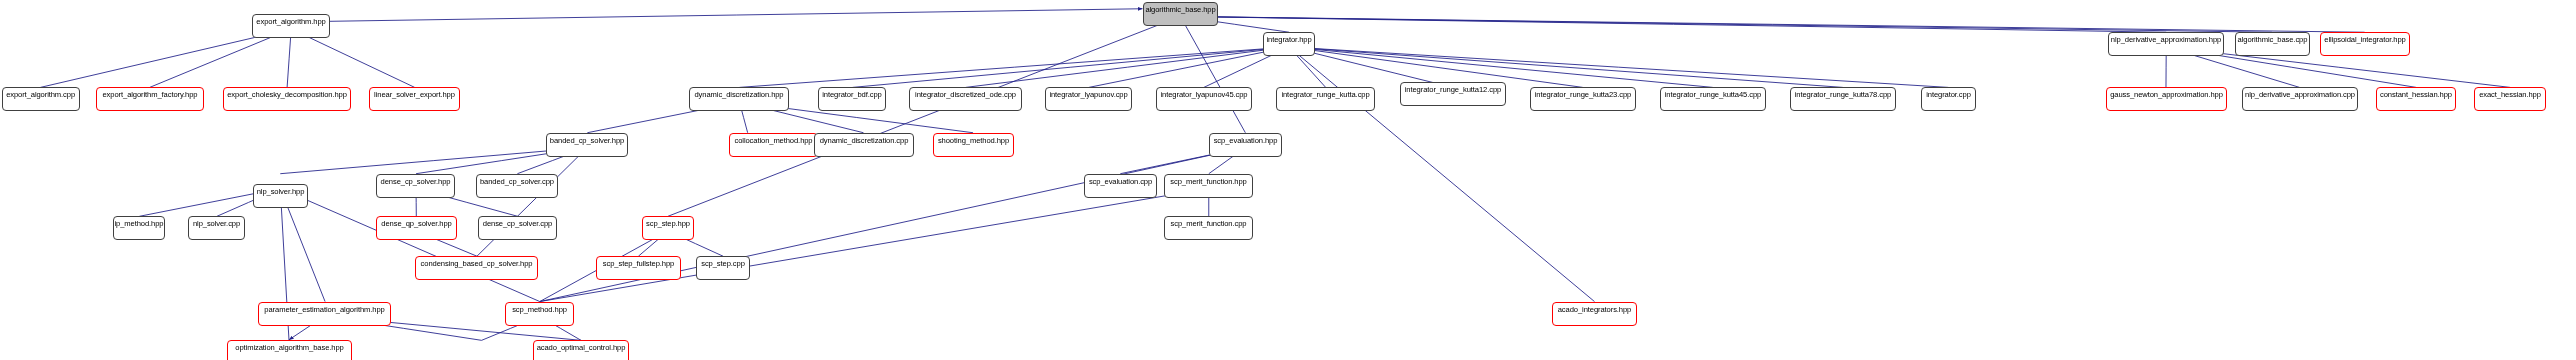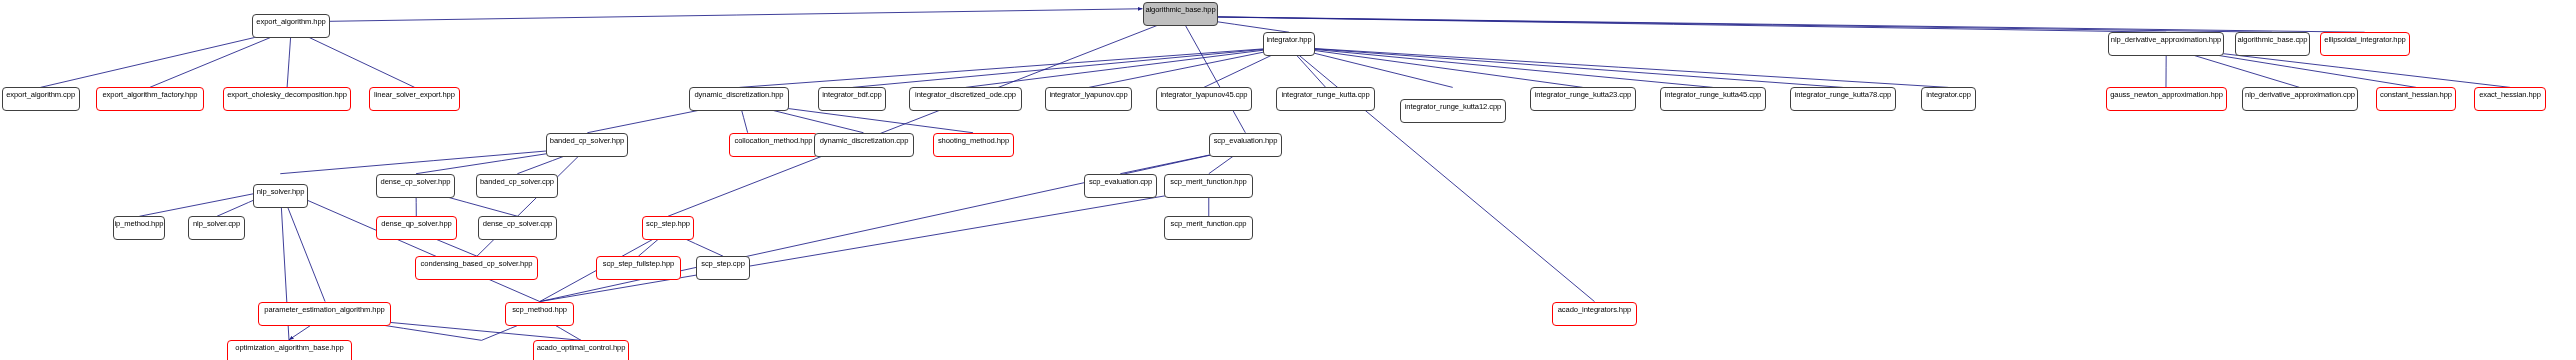--- a/index.html
+++ b/index.html
@@ -111,21 +111,21 @@
       <div class="node dark" style="left: 1.6px; top: 87px; width: 78px;">export_algorithm.cpp</div>
       <div class="node red" style="left: 96px; top: 87px; width: 108px;">export_algorithm_factory.hpp</div>
       <div class="node red" style="left: 223px; top: 87px; width: 128px;">export_cholesky_decomposition.hpp</div>
       <div class="node red" style="left: 369px; top: 87px; width: 91px;">linear_solver_export.hpp</div>
       <div class="node dark" style="left: 689px; top: 87px; width: 100px;">dynamic_discretization.hpp</div>
       <div class="node dark" style="left: 818px; top: 87px; width: 68px;">integrator_bdf.cpp</div>
       <div class="node dark" style="left: 909px; top: 87px; width: 113px;">integrator_discretized_ode.cpp</div>
       <div class="node dark" style="left: 1045px; top: 87px; width: 87px;">integrator_lyapunov.cpp</div>
       <div class="node dark" style="left: 1156px; top: 87px; width: 96px;">integrator_lyapunov45.cpp</div>
       <div class="node dark" style="left: 1276px; top: 87px; width: 99px;">integrator_runge_kutta.cpp</div>
-      <div class="node dark" style="left: 1400px; top: 99px; width: 106px;">integrator_runge_kutta12.cpp</div>
+      <div class="node dark" style="left: 1400px; top: 82px; width: 106px;">integrator_runge_kutta12.cpp</div>
       <div class="node dark" style="left: 1530px; top: 87px; width: 106px;">integrator_runge_kutta23.cpp</div>
       <div class="node dark" style="left: 1660px; top: 87px; width: 106px;">integrator_runge_kutta45.cpp</div>
       <div class="node dark" style="left: 1790px; top: 87px; width: 106px;">integrator_runge_kutta78.cpp</div>
       <div class="node dark" style="left: 1921px; top: 87px; width: 55px;">integrator.cpp</div>
       <div class="node red" style="left: 2106px; top: 87px; width: 121px;">gauss_newton_approximation.hpp</div>
       <div class="node dark" style="left: 2242px; top: 87px; width: 116px;">nlp_derivative_approximation.cpp</div>
       <div class="node red" style="left: 2376px; top: 87px; width: 80px;">constant_hessian.hpp</div>
       <div class="node red" style="left: 2474px; top: 87px; width: 72px;">exact_hessian.hpp</div>
       <div class="node dark" style="left: 546px; top: 133px; width: 82px;">banded_cp_solver.hpp</div>
       <div class="node red" style="left: 729px; top: 133px; width: 89px;">collocation_method.hpp</div>

